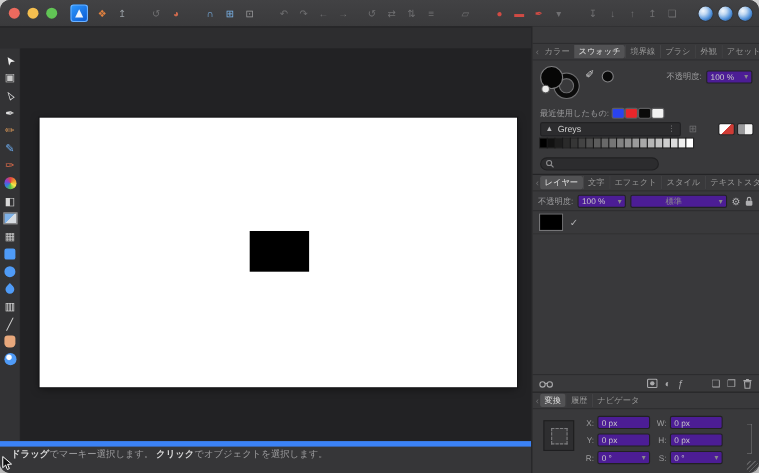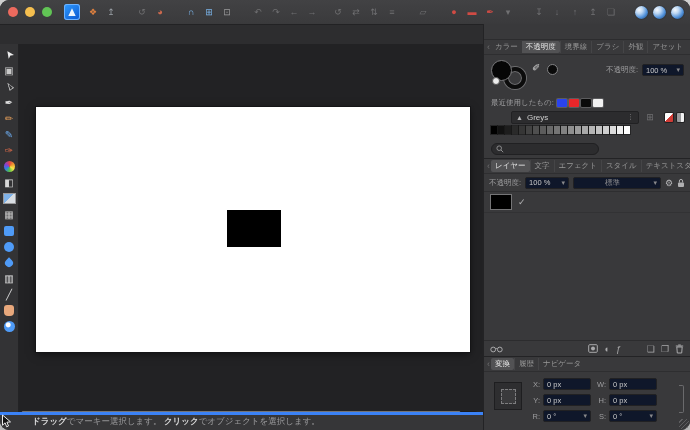--- a/index.html
+++ b/index.html
@@ -42,53 +42,53 @@
   .shp-zoom{width:11px;height:11px;border-radius:50%;background:radial-gradient(circle at 38% 35%,#ffffff 0 2px,#4f9bf7 3px);}
   .shp-frame{width:11px;height:9px;border:1px solid #9a9a9c;background:linear-gradient(135deg,#7fb2e8 50%,#d8dde2 50%);}
   
   .canvas{position:absolute;top:44px;left:19px;width:464px;bottom:13px;background:#222224;}
   .page{position:absolute;left:17px;top:63px;width:434px;height:245px;background:#ffffff;
         box-shadow:0 0 0 1px #151517,0 2px 8px rgba(0,0,0,.55);}
   .rect-obj{position:absolute;left:191px;top:103px;width:54px;height:37px;}
   .hscroll{position:absolute;left:2px;right:6px;bottom:2px;height:4px;background:#1a1a1c;border-radius:2px;}
   .hscroll .thumb{position:absolute;left:0;top:0;height:4px;width:96%;background:#606062;border-radius:2px;}
   
-  .statusbar{position:absolute;left:0;bottom:0;width:483px;height:18px;background:#363638;border-top:3px solid #3b82f6;
-             font-size:8.5px;color:#9d9d9f;line-height:13px;padding-left:32px;box-sizing:border-box;white-space:nowrap;overflow:hidden;}
+  .statusbar{position:absolute;left:0;bottom:0;width:483px;height:29px;background:#363638;border-top:5px solid #3b82f6;
+             font-size:8.5px;color:#9d9d9f;line-height:13px;padding-left:10px;box-sizing:border-box;white-space:nowrap;overflow:hidden;}
   .statusbar b{color:#dadada;font-weight:bold;}
   .mousecursor{position:absolute;left:1px;top:414px;z-index:50;}
   
   .panel{position:absolute;top:24px;right:0;width:207px;bottom:0;background:#39393b;border-left:1px solid #232325;
          display:flex;flex-direction:column;box-sizing:border-box;}
   .spacer-top{height:15px;border-bottom:1px solid #2c2c2e;}
   .sec{box-sizing:border-box;}
   .tabrow{height:14px;display:flex;align-items:center;font-size:7.5px;color:#989898;padding:0 3px;border-bottom:1px solid #2e2e30;}
   .tabrow .chev{color:#6e6e70;font-size:9px;margin-right:1px;}
   .tab{padding:1px 4px;white-space:nowrap;border-radius:2px;}
   .tab + .tab{border-left:1px solid #454547;border-radius:0 2px 2px 0;}
   .tab.active{background:#525254;color:#e4e4e4;border-left:none;}
   .tabrow .flex{flex:1;}
   .lbl{font-size:7.5px;color:#9d9d9f;white-space:nowrap;}
-  .valbox{display:inline-flex;align-items:center;justify-content:space-between;background:#0f172a;border:1px solid #212123;
+  .valbox{display:inline-flex;align-items:center;justify-content:space-between;background:#4c1d95;border:1px solid #212123;
           border-radius:2px;height:12px;font-size:7.5px;color:#c9c9c9;padding:0 3px;box-sizing:border-box;}
   .caret{color:#8a8a8c;font-size:7px;margin-left:3px;}
   
   .sec-swatches{height:119px;border-bottom:1px solid #232325;position:relative;}
   .fillstroke{position:absolute;left:7px;top:20px;width:38px;height:28px;}
   .fs-stroke{position:absolute;left:13px;top:7px;width:14px;height:14px;border-radius:50%;border:4px solid #0c0c0c;
              box-shadow:0 0 0 1px #6e6e70, inset 0 0 0 1px #6e6e70;}
   .fs-fill{position:absolute;left:0;top:0;width:19px;height:19px;border-radius:50%;background:#060606;border:1px solid #7a7a7c;}
   .fs-dot{position:absolute;left:1px;top:17px;width:6px;height:6px;border-radius:50%;background:#ececec;border:1px solid #555;}
   .dropper-glyph{position:absolute;left:48px;top:22px;font-size:10px;color:#d5d5d5;}
   .seconddot{position:absolute;left:63px;top:24px;width:9px;height:9px;border-radius:50%;background:#0a0a0a;border:1px solid #828284;}
   .opacity-group{position:absolute;right:6px;top:24px;display:flex;align-items:center;gap:4px;}
   .opacity-group .valbox{width:42px;}
   .recentrow{position:absolute;left:7px;top:58px;display:flex;align-items:center;gap:3px;}
   .chip{width:10px;height:8px;border-radius:1px;box-shadow:0 0 0 1px rgba(255,255,255,.18);}
-  .paletterow{position:absolute;left:7px;top:70px;right:6px;display:flex;align-items:center;gap:4px;margin-left:20px;}
+  .paletterow{position:absolute;left:7px;top:70px;right:6px;display:flex;align-items:center;gap:4px;}
   .palette-select{flex:0 0 128px;display:flex;align-items:center;gap:4px;background:#2c2c2e;border:1px solid #212123;
                   border-radius:2px;height:13px;font-size:8px;color:#cfcfcf;padding:0 4px;box-sizing:border-box;}
   .palette-select .flex{flex:1;}
   .warn{color:#b5b5b7;font-size:7px;}
   .dualchip{width:13px;height:9px;border-radius:1px;box-shadow:0 0 0 1px rgba(0,0,0,.4);}
   .chip-a{background:linear-gradient(135deg,#ffffff 50%,#d03b35 50%);}
   .chip-b{background:linear-gradient(90deg,#9a9a9c 50%,#f2f2f2 50%);}
   .ramp{position:absolute;left:7px;top:86px;display:flex;gap:1px;}
   .ramp .g{width:6px;height:8px;box-shadow:0 0 0 1px rgba(0,0,0,.35);}
   .searchbox{position:absolute;left:7px;top:103px;width:108px;height:12px;background:#2c2c2e;border:1px solid #202022;
@@ -261,21 +261,21 @@
       </svg>
   </span>
 
   <div class="panel">
     <div class="spacer-top"></div>
 
     <div class="sec sec-swatches">
       <div class="tabrow">
         <span class="chev">‹</span>
         <span class="tab">カラー</span>
-        <span class="tab active">不透明度</span>
+        <span class="tab active">スウォッチ</span>
         <span class="tab">境界線</span>
         <span class="tab">ブラシ</span>
         <span class="tab">外観</span>
         <span class="tab">アセット</span>
         <span class="flex"></span>
 
       </div>
 
       <div class="fillstroke">
         <span class="fs-stroke"></span>

